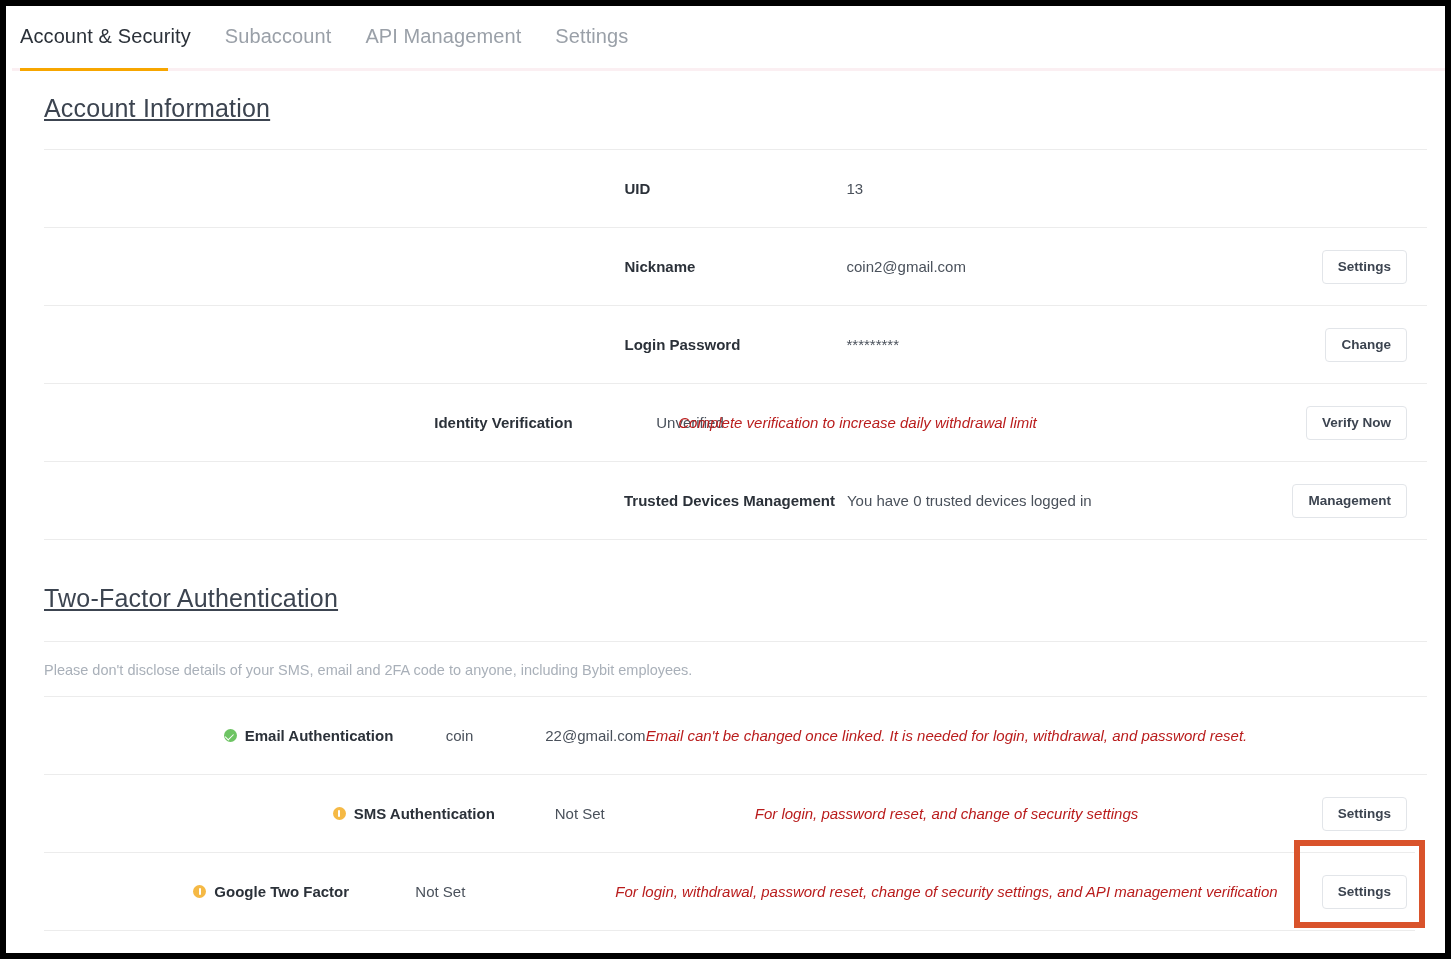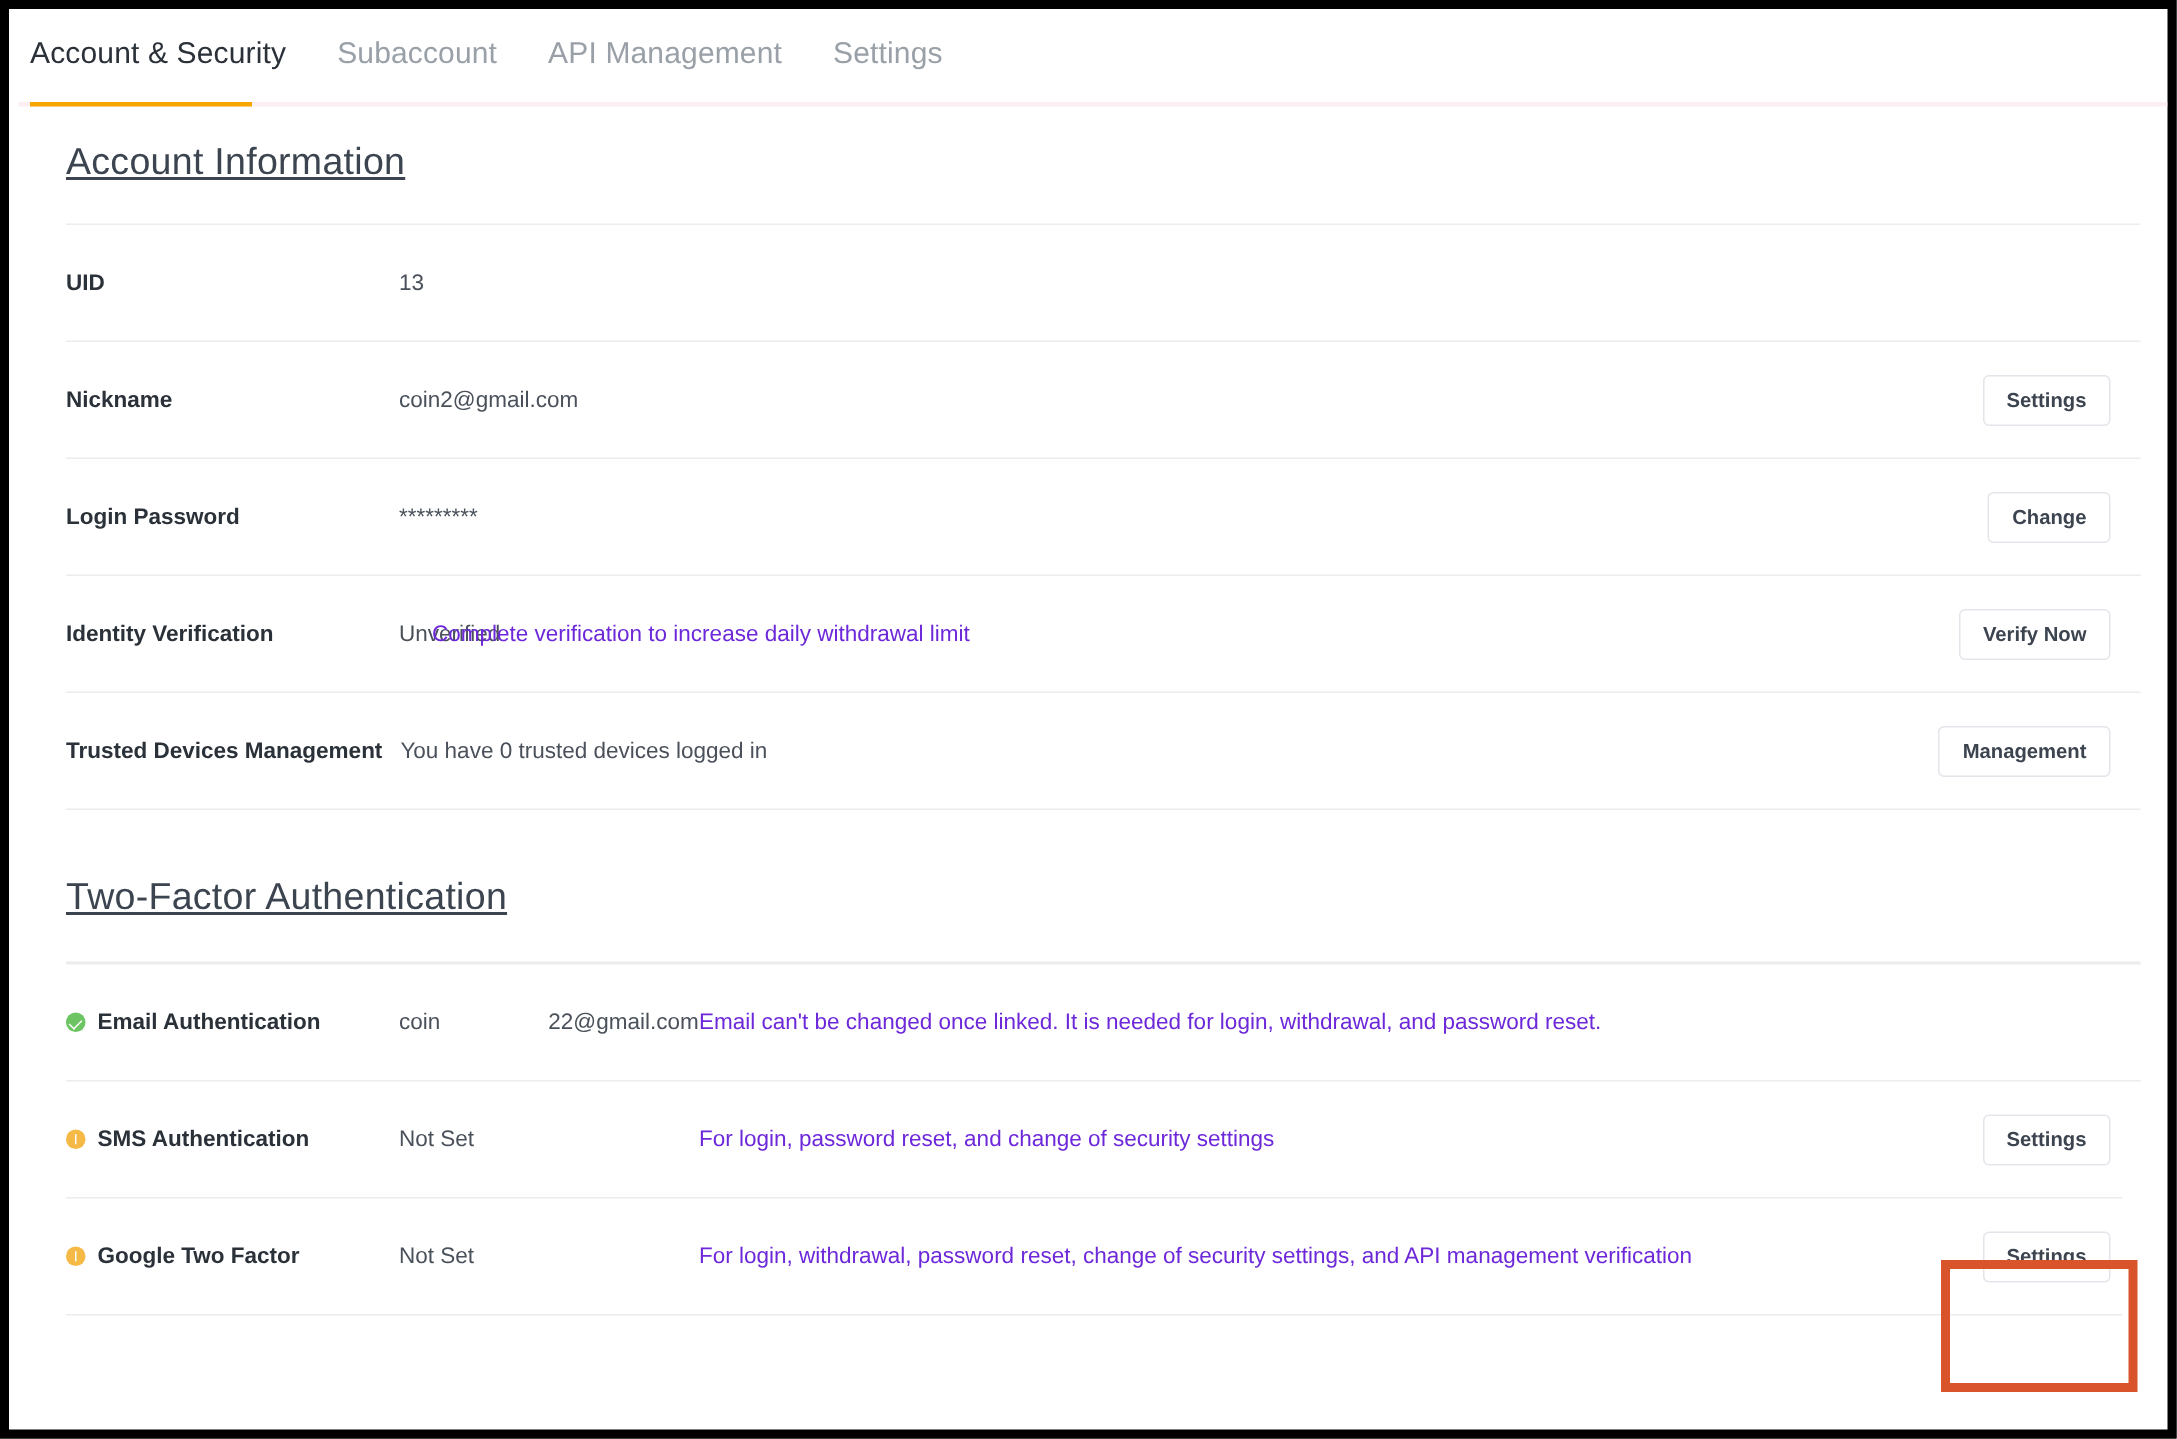--- a/index.html
+++ b/index.html
@@ -87,36 +87,38 @@
     color: #a9b0b9;
     padding: 20px 0 18px 0;
   }
 
   
   .row {
     display: flex;
     align-items: center;
     min-height: 77px;
     position: relative;
+    justify-content: center;
   }
   .row .label {
     font-size: 15px;
     font-weight: bold;
     color: #2b3139;
     white-space: nowrap;
   }
   .row .value {
     font-size: 15px;
     color: #4a515b;
     white-space: nowrap;
   }
   .row .desc {
     font-size: 15px;
-    color: #6d28d9;
-    white-space: nowrap;
+    color: #b91c1c;
+    white-space: nowrap;
+    font-style: italic;
   }
 
   
   .ai .label  { width: 222px; }
   .ai .value  { width: 0; }
 
   
   .masked { display: inline-flex; align-items: baseline; }
   .masked .gap { display: inline-block; }
 
@@ -254,20 +256,21 @@
       <div class="label" style="width:auto;padding-right:12px">Trusted Devices Management</div>
       <div class="value">You have 0 trusted devices logged in</div>
       <div class="btn-wrap">
         <button class="btn">Management</button>
       </div>
     </div>
     <div class="hr"></div>
 
     <div class="section-title tfa">Two-Factor Authentication</div>
     <div class="hr"></div>
+    <div class="note">Please don't disclose details of your SMS, email and 2FA code to anyone, including Bybit employees.</div>
     <div class="hr"></div>
 
     <div class="row tfa-row">
       <div class="label-wrap">
         <span class="dot green"></span>
         <span class="label">Email Authentication</span>
       </div>
       <div class="value masked" style="width:200px">
         <span>coin</span>
         <span class="gap" style="width:72px"></span>

